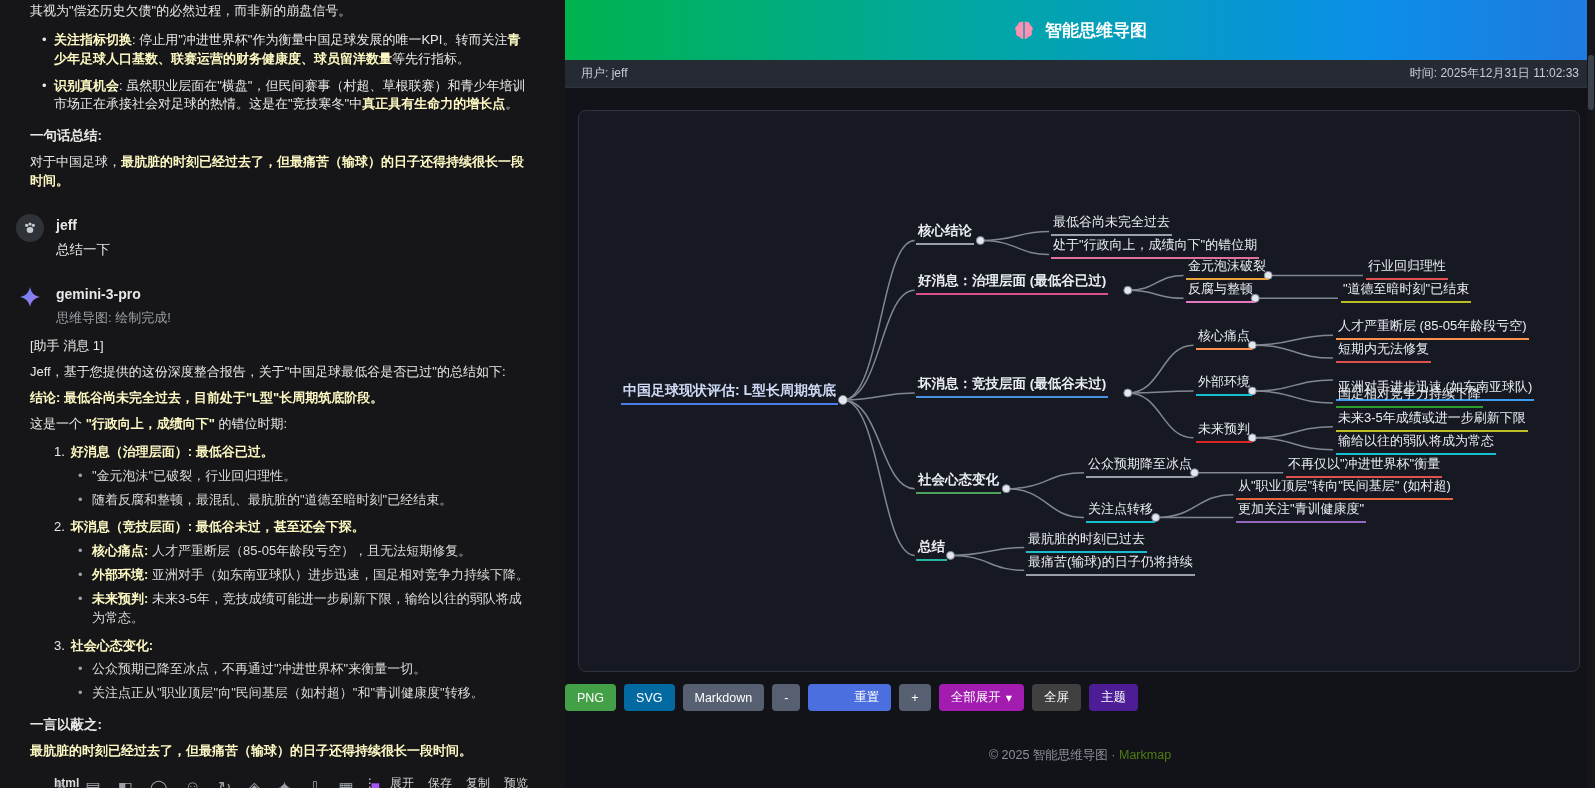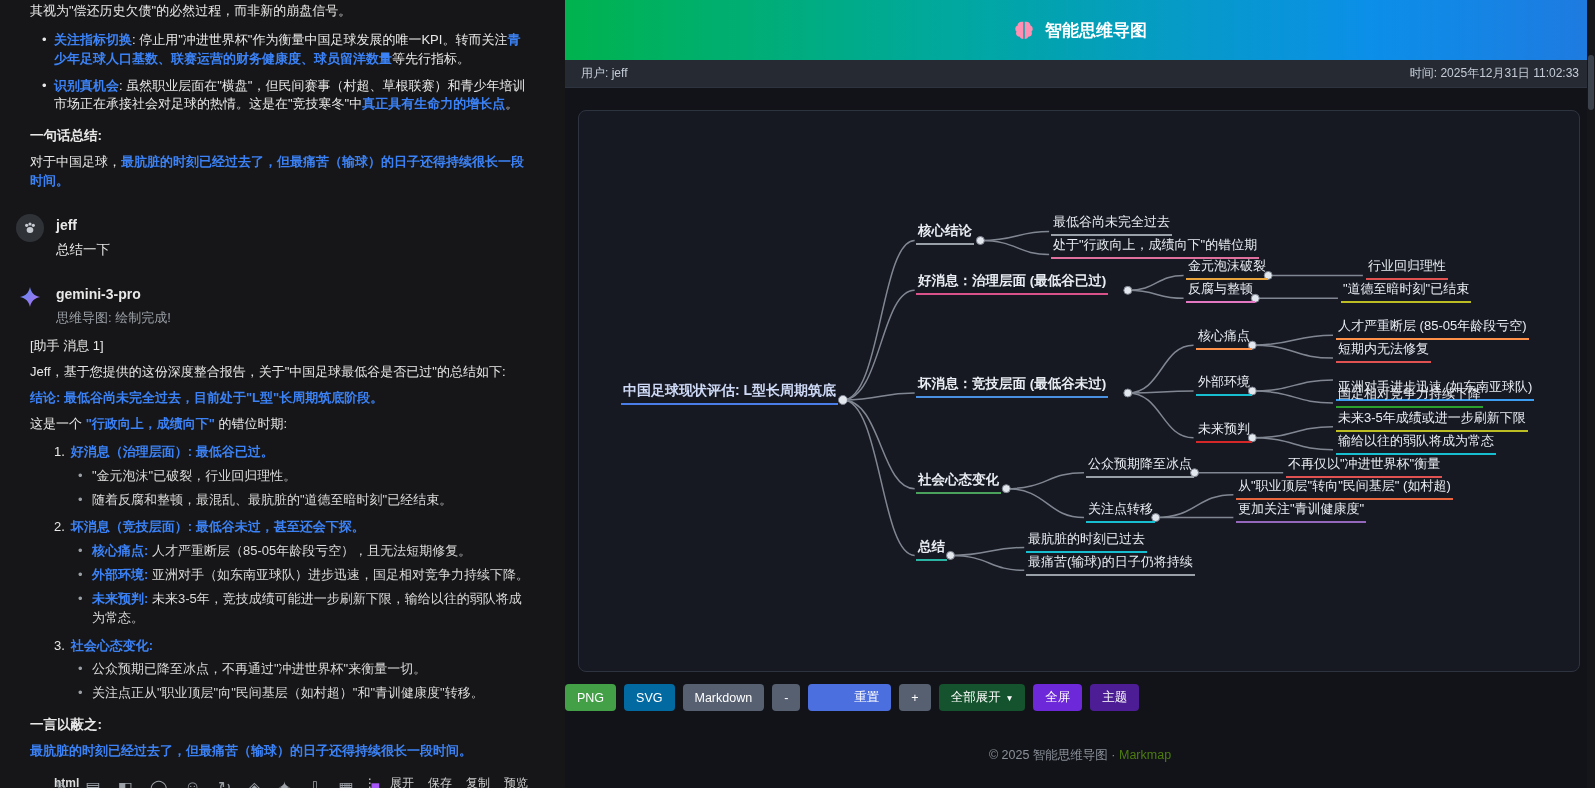--- a/index.html
+++ b/index.html
@@ -10,21 +10,21 @@
   }
 
   
   .chat-panel { position:absolute; left:0; top:0; width:565px; height:788px;
     background:#161618; color:#e8e8e8; overflow:hidden; }
   .chat-content { padding:0 34px 0 30px; font-size:13px; line-height:1.45; }
   .partial-line { margin:2px 0 0 0; white-space:nowrap; }
   .top-bullets { list-style:none; margin:10px 0 0 0; padding:0 0 0 12px; }
   .top-bullets li { position:relative; padding-left:12px; margin-bottom:8px; }
   .top-bullets li::before { content:"•"; position:absolute; left:0; top:0; color:#e8e8e8; }
-  strong { font-weight:bold; color:#3b82f6; }
+  strong { font-weight:bold; color:#fef9c3; }
   .h-bold { font-weight:bold; margin:12px 0 0 0; font-size:13.5px; }
   .para { margin:7px 0 0 0; }
 
   .msg { display:flex; gap:12px; margin:24px 0 0 -14px; align-items:flex-start; }
   .avatar { width:28px; height:28px; border-radius:50%; background:#2f3237;
     display:flex; align-items:center; justify-content:center; flex:0 0 28px; }
   .avatar.gem { background:transparent; }
   .msg-name { font-weight:bold; font-size:14px; margin-top:1px; }
   .msg-sub { color:#9aa0a6; font-size:13px; margin-top:4px; }
   .user-text { margin-top:4px; font-size:13.5px; }
@@ -294,25 +294,25 @@
     <div class="mm-node" style="left: 447px; top: 442px; border-bottom-color: rgb(154, 160, 168);">最痛苦(输球)的日子仍将持续</div>
   </div>
 
   <div class="mm-toolbar">
     <button class="tb" style="background-color: rgb(67, 160, 71);">PNG</button>
     <button class="tb" style="background-color: #0369a1;">SVG</button>
     <button class="tb" style="background-color: rgb(86, 96, 112);">Markdown</button>
     <button class="tb" style="background-color: rgb(86, 96, 112);">-</button>
     <button class="tb" style="background-color: rgb(76, 111, 224); padding-left: 46px;">重置</button>
     <button class="tb" style="background-color: rgb(86, 96, 112);">+</button>
-    <button class="tb" style="background-color: #14532d; font-family: Liberation Mono, monospace;">
+    <button class="tb" style="background-color: #a21caf;">
       <span>全部展开</span>
       <span>▾</span>
     </button>
-    <button class="tb" style="background-color: #6d28d9;">全屏</button>
+    <button class="tb" style="background-color: #404040;">全屏</button>
     <button class="tb" style="background-color: #4c1d95;">主题</button>
   </div>
 
   <div class="mm-footer">
     <span>© 2025 智能思维导图</span>
     <span>·</span>
     <a>Markmap</a>
   </div>
 </div>
 

